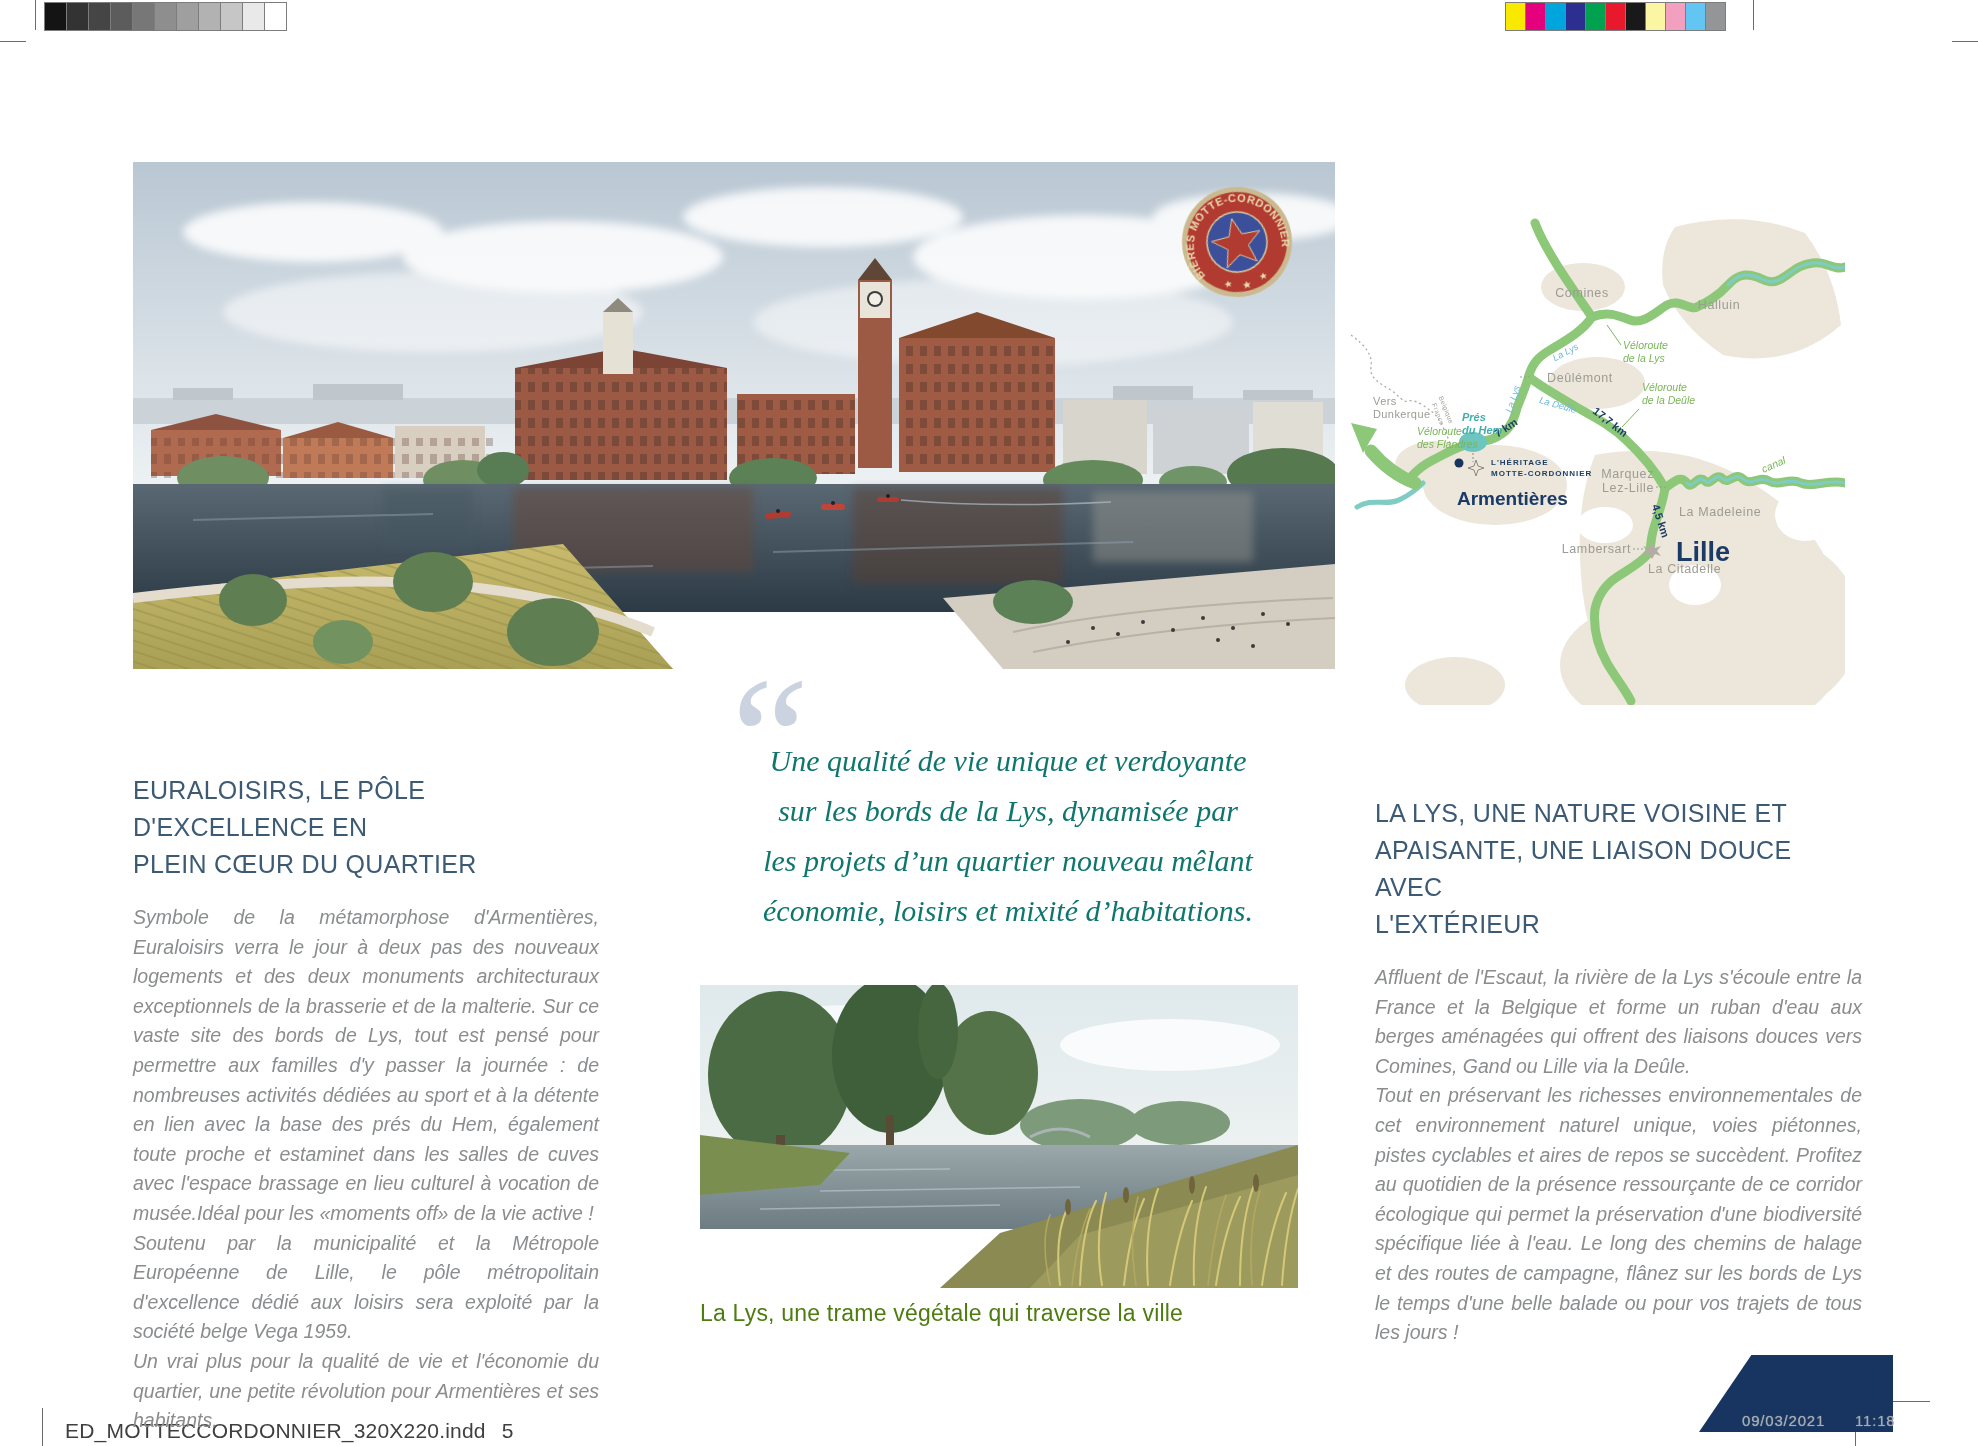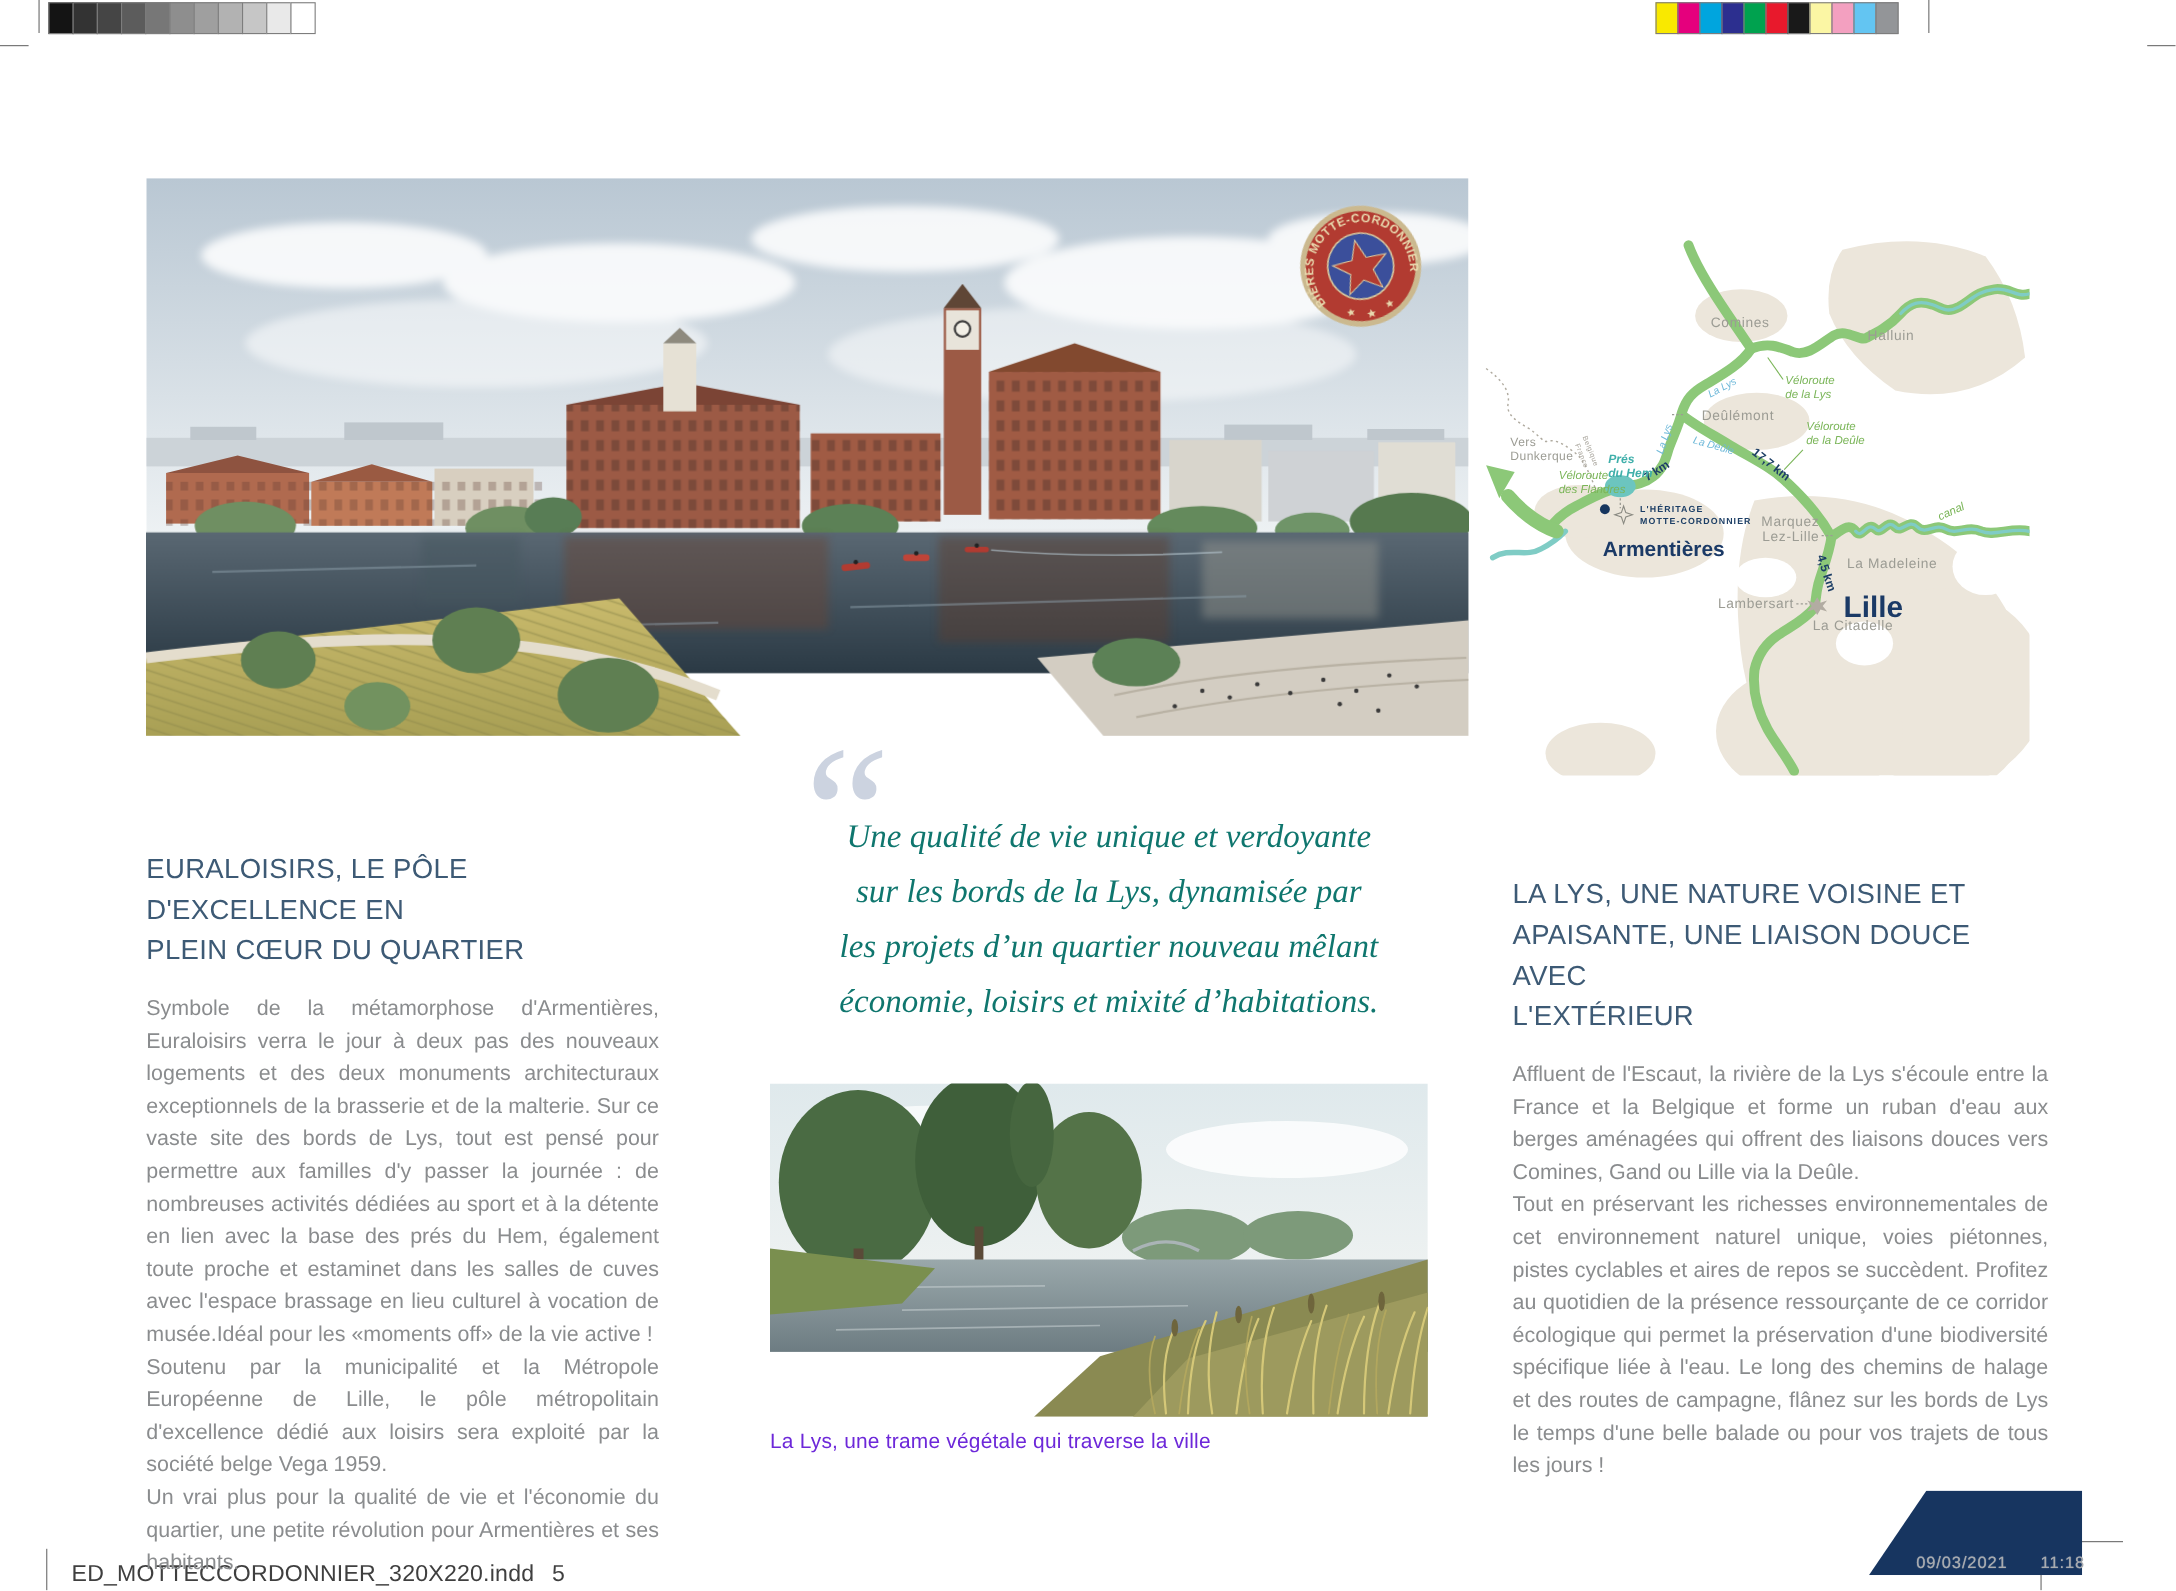--- a/index.html
+++ b/index.html
@@ -8,31 +8,31 @@
   .abs{position:absolute;}
   .mark{position:absolute;background:#6b6b6b;}
   
   .calbar{position:absolute;top:2px;display:flex;}
   .calbar .sw{width:23px;height:29px;border:1px solid #7d7d7d;margin-left:-1px;box-sizing:border-box;}
   .calbar.colorbar .sw{width:21px;}
   
   .hero{left:133px;top:162px;width:1202px;height:507px;}
   .badge{position:absolute;left:1046px;top:22px;width:116px;height:116px;transform:rotate(-13deg);}
   .photo{left:700px;top:985px;width:598px;height:303px;}
-  .caption{left:700px;top:1300px;width:598px;color:#6d28d9;font-size:19px;letter-spacing:.2px;}
+  .caption{left:700px;top:1300px;width:598px;color:#4d7c0f;font-size:23px;letter-spacing:.2px;}
   
   .qmark{left:714px;top:652px;font:italic 400 175px/1 "Liberation Serif",serif;color:#ccd3e0;z-index:1;}
   .quote{left:708px;top:736px;width:600px;text-align:center;color:#0f766e;z-index:2;
          font:italic 30px/50px "Liberation Serif",serif;}
   
   .col{z-index:2;}
   .col-left{left:133px;top:772px;width:466px;}
   .col-right{left:1375px;top:795px;width:487px;}
   .title{color:#3d5a75;font-size:25px;line-height:37px;font-weight:400;letter-spacing:.3px;margin:0;}
-  .bodytext{margin-top:20px;}
+  .bodytext{margin-top:20px;font-style:italic;}
   .bodytext p{color:#8a8c8e;font-size:19.5px;line-height:29.6px;text-align:justify;margin:0;}
   
   .map{left:1345px;top:165px;width:500px;height:540px;}
   .map text{font-family:"Liberation Sans",sans-serif;}
   .t-gray{fill:#9c9c94;font-size:12.5px;letter-spacing:.6px;}
   .t-gray-sm{fill:#9c9c94;font-size:11px;letter-spacing:.4px;}
   .t-green{fill:#7ab558;font-style:italic;font-size:10.5px;}
   .t-blue{fill:#6fb9d9;font-style:italic;font-size:9.5px;}
   .t-teal{fill:#3fafaa;font-style:italic;font-weight:bold;font-size:11px;}
   .t-dist{fill:#1d3f66;font-size:11px;font-weight:bold;}

